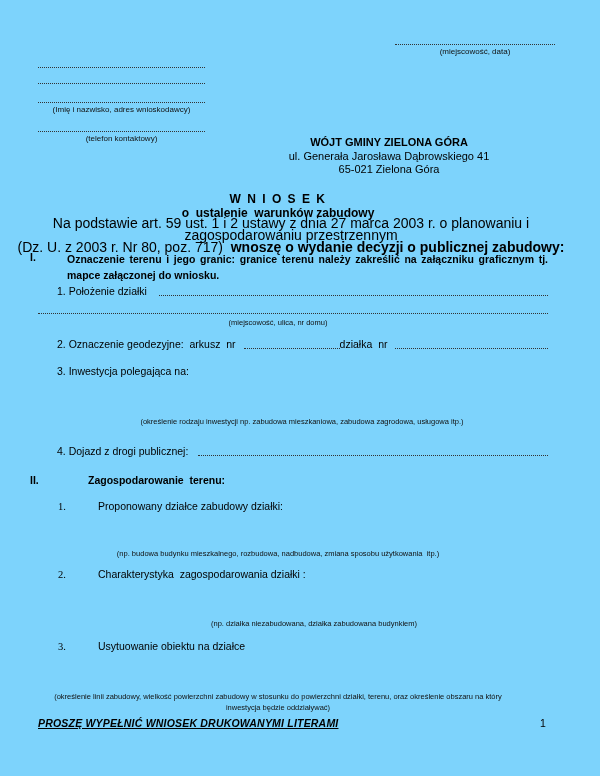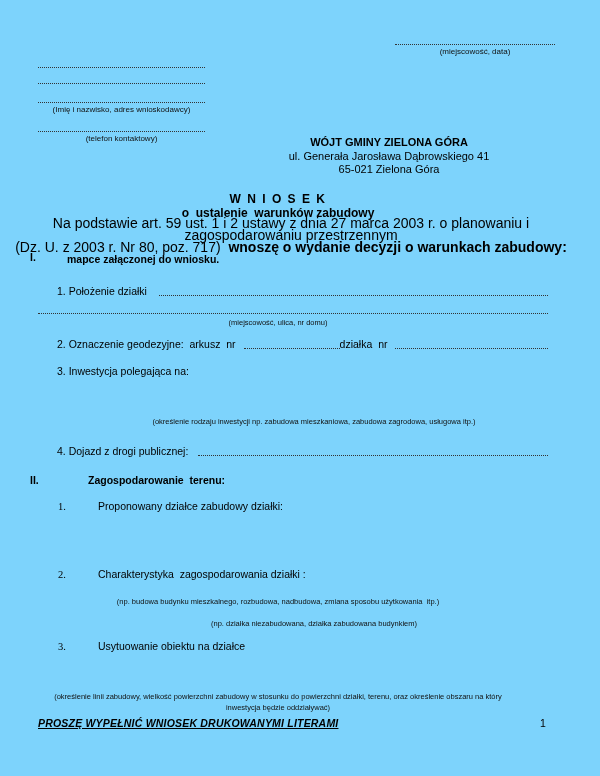--- a/index.html
+++ b/index.html
@@ -45,56 +45,57 @@
     <div data-bind="document.addressee.city">65-021 Zielona Góra</div>
   </div>
 
   <div class="abs center bold" style="left:0px;top:181px;width:556px;font-size:12px;line-height:13.5px;margin-top:12px;">
     <div class="title-line1" data-bind="document.title.line1">W N I O S E K</div>
     <div data-bind="document.title.line2">o  ustalenie  warunków zabudowy</div>
   </div>
 
   <div class="abs center" style="left:0px;top:217px;width:582px;font-size:14px;line-height:12px;">
     <div data-bind="document.legal_basis.line1">Na podstawie art. 59 ust. 1 i 2 ustawy z dnia 27 marca 2003 r. o planowaniu i zagospodarowaniu przestrzennym</div>
-    <div><span data-bind="document.legal_basis.line2_regular">(Dz. U. z 2003 r. Nr 80, poz. 717)  </span><span class="bold" data-bind="document.legal_basis.line2_bold">wnoszę o wydanie decyzji o warunkach zabudowy:</span></div>
+    <div><span data-bind="document.legal_basis.line2_regular">(Dz. U. z 2003 r. Nr 80, poz. 717)  </span><span class="bold" data-bind="document.legal_basis.line2_bold">wnoszę o wydanie decyzji o publicznej zabudowy:</span></div>
   </div>
 
   <div class="abs bold body-text" style="left:30px;top:251px;" data-bind="document.section_I.number">I.</div>
   <div class="abs heading-just" style="left:67px;top:251px;width:481px;">
+    <div class="jline" data-bind="document.section_I.heading_line1">Oznaczenie terenu i jego granic: granice terenu należy zakreślić na załączniku graficznym tj.</div>
     <div data-bind="document.section_I.heading_line2">mapce załączonej do wniosku.</div>
   </div>
 
   <div class="row" style="left:57px;top:285px;width:491px;">
     <span data-bind="document.section_I.item1_label">1. Położenie działki</span>
     <span class="dotfill" style="margin-left:12px;"></span>
   </div>
   <div class="dotline" style="left:38px;top:313px;width:510px;"></div>
   <div class="abs hint center" style="left:0px;top:317px;width:556px;" data-bind="document.section_I.item1_hint">(miejscowość, ulica, nr domu)</div>
 
   <div class="row" style="left:57px;top:338px;width:491px;">
     <span data-bind="document.section_I.item2_label_a">2. Oznaczenie geodezyjne:  arkusz  nr</span>
     <span class="dotfix" style="width:96px;margin-left:8px;"></span>
     <span style="" data-bind="document.section_I.item2_label_b">działka  nr</span>
     <span class="dotfill" style="margin-left:8px;"></span>
   </div>
 
   <div class="abs body-text" style="left:57px;top:365px;" data-bind="document.section_I.item3_label">3. Inwestycja polegająca na:</div>
-  <div class="abs hint center" style="left:16px;top:416px;width:556px;padding-left:20px;" data-bind="document.section_I.item3_hint">(określenie rodzaju inwestycji np. zabudowa mieszkaniowa, zabudowa zagrodowa, usługowa itp.)</div>
+  <div class="abs hint center" style="left:4px;top:416px;width:556px;padding-left:20px;" data-bind="document.section_I.item3_hint">(określenie rodzaju inwestycji np. zabudowa mieszkaniowa, zabudowa zagrodowa, usługowa itp.)</div>
 
   <div class="row" style="left:57px;top:445px;width:491px;">
     <span data-bind="document.section_I.item4_label">4. Dojazd z drogi publicznej:</span>
     <span class="dotfill" style="margin-left:10px;"></span>
   </div>
 
   <div class="abs bold body-text" style="left:30px;top:474px;" data-bind="document.section_II.number">II.</div>
   <div class="abs bold body-text" style="left:88px;top:474px;" data-bind="document.section_II.heading">Zagospodarowanie  terenu:</div>
 
   <div class="abs serifnum" style="left:58px;top:500px;" data-bind="document.section_II.items.0.number">1.</div>
   <div class="abs body-text" style="left:98px;top:500px;" data-bind="document.section_II.items.0.label">Proponowany działce zabudowy działki:</div>
-  <div class="abs hint center" style="left:0px;top:548px;width:556px;margin-top:48px;" data-bind="document.section_II.items.0.hint">(np. budowa budynku mieszkalnego, rozbudowa, nadbudowa, zmiana sposobu użytkowania  itp.)</div>
+  <div class="abs hint center" style="left:0px;top:548px;width:556px;" data-bind="document.section_II.items.0.hint">(np. budowa budynku mieszkalnego, rozbudowa, nadbudowa, zmiana sposobu użytkowania  itp.)</div>
 
   <div class="abs serifnum" style="left:58px;top:568px;" data-bind="document.section_II.items.1.number">2.</div>
   <div class="abs body-text" style="left:98px;top:568px;" data-bind="document.section_II.items.1.label">Charakterystyka  zagospodarowania działki :</div>
   <div class="abs hint center" style="left:0px;top:618px;width:556px;padding-left:36px;" data-bind="document.section_II.items.1.hint">(np. działka niezabudowana, działka zabudowana budynkiem)</div>
 
   <div class="abs serifnum" style="left:58px;top:640px;" data-bind="document.section_II.items.2.number">3.</div>
   <div class="abs body-text" style="left:98px;top:640px;" data-bind="document.section_II.items.2.label">Usytuowanie obiektu na działce</div>
   <div class="abs footer-note" style="left:38px;top:717px;" data-bind="document.footer.note">PROSZĘ WYPEŁNIĆ WNIOSEK DRUKOWANYMI LITERAMI</div>
 
   <div class="abs hint center" style="left:10px;top:691px;width:536px;">

